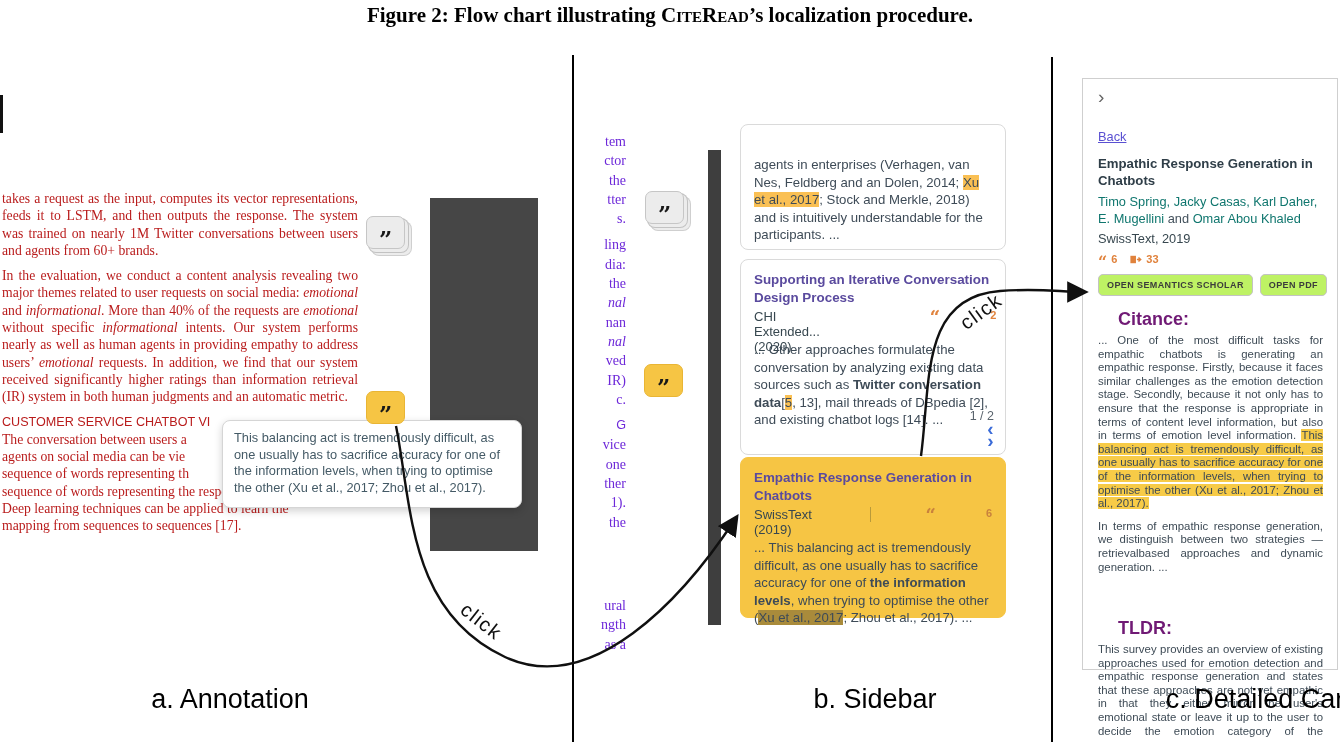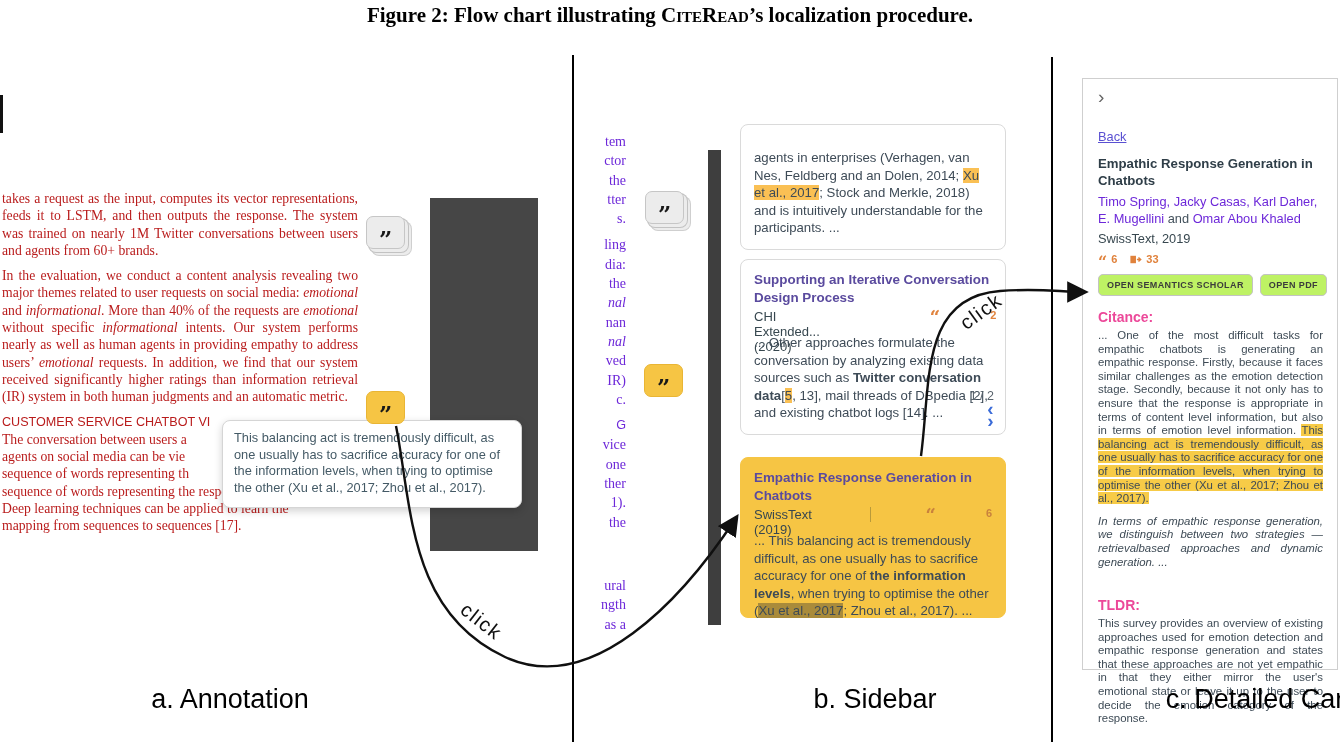--- a/index.html
+++ b/index.html
@@ -37,69 +37,69 @@
   
   .dark-rect{position:absolute;left:430px;top:198px;width:108px;height:353px;background:#464646;z-index:1;}
   .tooltip{position:absolute;left:222px;top:420px;width:300px;height:88px;background:#fff;
            border:1px solid #d5d5d5;border-radius:8px;box-shadow:0 3px 9px rgba(0,0,0,0.18);
            padding:9px 11px;box-sizing:border-box;font-size:12.8px;line-height:16.6px;
            color:#445a66;z-index:5;}
   
   .col-frag{position:absolute;left:575px;top:132px;width:51px;text-align:right;
             font-family:"Liberation Serif",serif;font-size:14px;line-height:19.3px;color:#6d28d9;}
   .frag.p{margin-top:7px;}
-  .frag.big{margin-top:44px;}
+  .frag.big{margin-top:64px;}
   .scrollbar{position:absolute;left:708px;top:150px;width:13px;height:475px;background:#3e3e3e;z-index:2;}
   
   .card{position:absolute;left:740px;width:266px;background:#fff;border:1px solid #dadada;
         border-radius:8px;box-sizing:border-box;}
   #card1{top:124px;height:126px;padding:19px 13px 0 13px;}
-  #card2{top:259px;height:176px;padding:11px 13px;}
+  #card2{top:259px;height:196px;padding:11px 13px;}
   #card3{top:457px;height:161px;padding:11px 13px;background:#F6C544;border-color:#F6C544;}
   .card-body{font-size:13.2px;line-height:17.5px;color:#3e4b57;}
   .card-title{font-weight:bold;font-size:13.4px;line-height:17.5px;color:#5A4A9E;}
   .card-meta{display:flex;align-items:flex-start;margin-top:3px;height:20px;font-size:13px;color:#37474f;gap:46px;}
   .vsep{display:inline-block;width:1px;height:15px;background:#c9c9c9;margin:0 9px;}
   #card3 .vsep{background:#b99a3a;}
   .q-icon{font-family:"DejaVu Serif",serif;font-weight:bold;font-size:18px;color:#E0823C;
           line-height:10px;transform:translateY(4px);}
   .q-count{font-size:11px;font-weight:bold;color:#E0823C;margin-left:4px;}
   #card3 .q-icon,#card3 .q-count{color:#c9823d;}
-  .card-body{margin-top:5px;}
+  .card-body{margin-top:12px;}
   .hl{background:#FAC054;}
   .hld{background:#A98B3B;}
   .hlc{background:#F7CB47;}
   .pagination{position:absolute;right:11px;bottom:7px;display:flex;align-items:center;
               font-size:12.5px;color:#5a646d;flex-direction:column;}
   .page-chevron{color:#3a6bd8;font-size:19px;line-height:12px;font-weight:bold;margin-left:17px;cursor:pointer;}
   
   #arrow-overlay{position:absolute;left:0;top:0;z-index:9;pointer-events:none;}
   .click-label{position:absolute;font-size:20px;letter-spacing:1.5px;color:#101010;z-index:9;}
   #click-a{left:458px;top:610px;transform:rotate(38deg);}
   #click-b{left:958px;top:300px;transform:rotate(-36deg);}
   
   .detail-card{position:absolute;left:1082px;top:78px;width:256px;height:592px;background:#fff;
                border:1.5px solid #cfcfcf;box-sizing:border-box;padding:8px 14px 0 15px;}
   .dc-chevron{color:#666;font-size:19px;line-height:20px;height:20px;margin-bottom:20px;cursor:pointer;width:14px;}
   .dc-back{display:inline-block;color:#5A50D2;text-decoration:underline;font-size:12.8px;margin-bottom:11px;cursor:pointer;}
   .dc-title{font-weight:bold;font-size:13.2px;line-height:17px;color:#2f3e48;margin-bottom:5px;}
   .dc-authors{font-size:12.8px;line-height:16.5px;color:#43515c;margin-bottom:4px;}
-  .dc-authors .link{color:#6d28d9;}
+  .dc-authors .link{color:#0f766e;}
   .dc-venue{font-size:12.8px;color:#37474f;margin-bottom:5px;}
   .dc-stats{display:flex;align-items:center;height:16px;margin-bottom:7px;}
   .dc-stats .q-icon{font-size:16px;}
   .dc-stats .num{font-size:11px;font-weight:bold;color:#E0823C;margin-left:4px;margin-right:12px;}
   .dc-buttons{display:flex;gap:7px;margin-bottom:13px;}
   .dc-btn{border:1px solid #c3c3c3;border-radius:5px;background:#bef264;padding:5px 8px;
           font-family:"Liberation Sans",sans-serif;font-size:9px;letter-spacing:0.4px;
           color:#3c3c3c;font-weight:bold;white-space:nowrap;cursor:pointer;}
-  .dc-label{font-weight:bold;font-size:14px;color:#ec4899;margin-bottom:4px;}
+  .dc-label{font-weight:bold;font-size:18px;color:#701a75;margin-bottom:4px;margin-left:20px;}
   .dc-text{font-size:11.4px;line-height:13.6px;color:#3d4a55;text-align:justify;}
   #dc-citance{margin-bottom:9px;}
-  #dc-citance-p2{margin-bottom:28px;font-style:italic;}
+  #dc-citance-p2{margin-bottom:44px;}
   
   .caption{position:absolute;top:684px;font-size:27px;color:#000;text-align:center;}
   #caption-a{left:110px;width:240px;}
   #caption-b{left:760px;width:230px;}
   #caption-c{left:1145px;width:235px;}
 </style>
 </head>
 <body>
 
 <div id="canvas">

